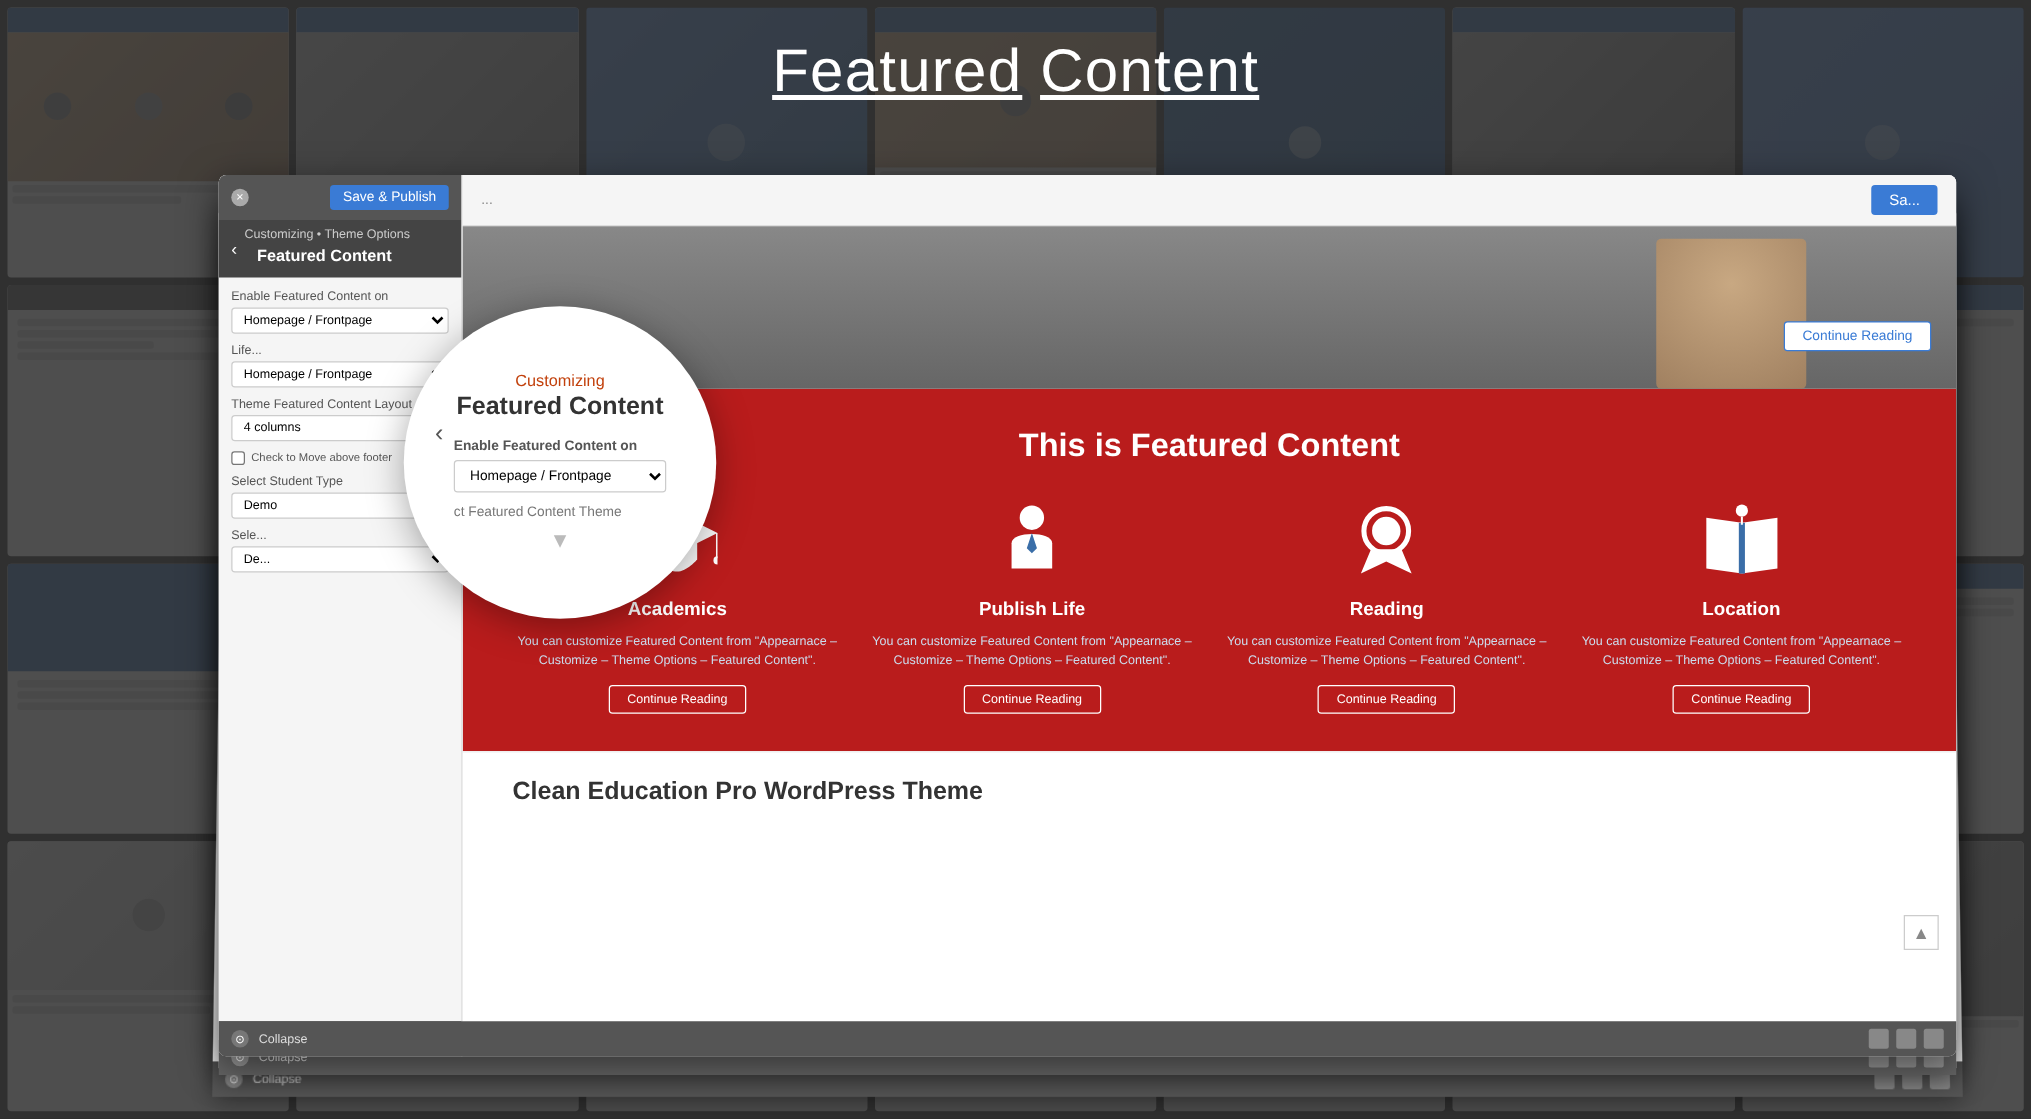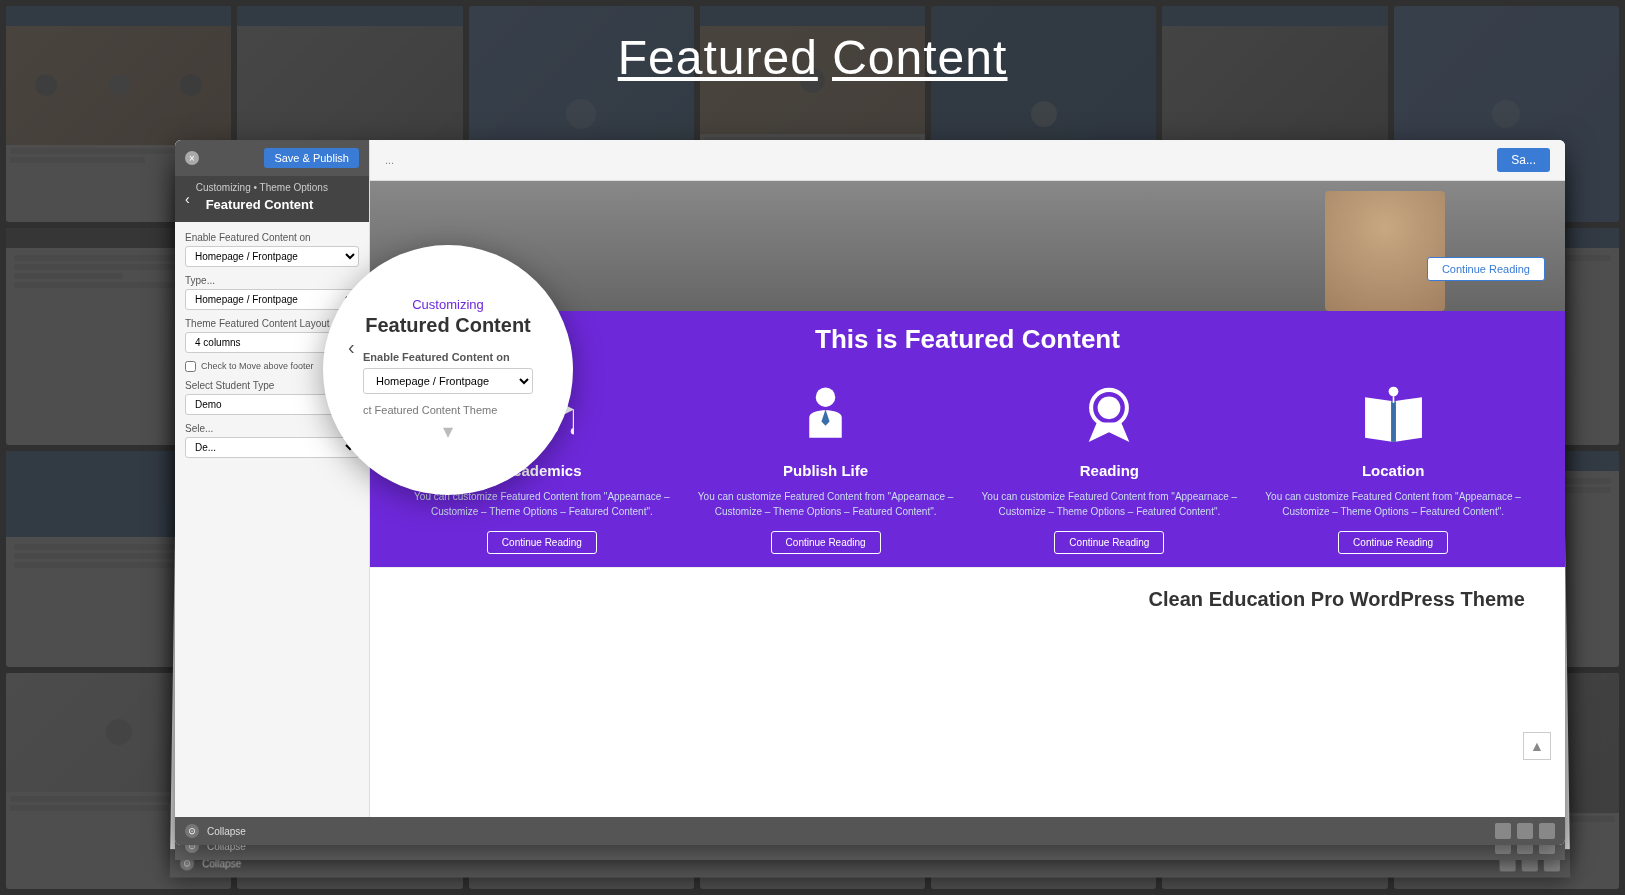--- a/index.html
+++ b/index.html
@@ -273,22 +273,22 @@
       color: #3a7bd5;
       background: #fff;
       padding: 5px 14px;
       font-size: 11px;
       border-radius: 3px;
       cursor: pointer;
     }
 
     
     .featured-section {
-      background: #6d28d9;
-      padding: 13px 40px;
+      background: #b91c1c;
+      padding: 30px 40px;
       text-align: center;
     }
 
     .featured-section-title {
       font-size: 26px;
       font-weight: bold;
       color: #fff;
       margin-bottom: 30px;
     }
 
@@ -331,21 +331,21 @@
       padding: 5px 14px;
       font-size: 10px;
       border-radius: 3px;
       cursor: pointer;
     }
 
     
     .promo-section {
       background: #fff;
       padding: 20px 40px;
-      text-align: right;
+      text-align: left;
       border-top: 1px solid #eee;
     }
 
     .promo-title {
       font-size: 20px;
       font-weight: bold;
       color: #333;
       margin-bottom: 6px;
     }
 
@@ -676,21 +676,21 @@
           <div class="sidebar-section-title">Featured Content</div>
         </div>
       </div>
 
       <div class="sidebar-content">
         <div class="sidebar-label">Enable Featured Content on</div>
         <select class="sidebar-select">
           <option>Homepage / Frontpage</option>
         </select>
 
-        <div class="sidebar-label">Type...</div>
+        <div class="sidebar-label">Life...</div>
         <select class="sidebar-select">
           <option>Homepage / Frontpage</option>
         </select>
 
         <div class="sidebar-label">Theme Featured Content Layout</div>
         <select class="sidebar-select">
           <option>4 columns</option>
         </select>
 
         <div class="sidebar-checkbox-row">
@@ -834,21 +834,21 @@
     align-items: center;
     justify-content: center;
     z-index: 20;
     overflow: hidden;
     border: 3px solid rgba(255,255,255,0.9);
   ">
 
     <div style="position:absolute;left:22px;top:88px;font-size:20px;color:#555;cursor:pointer;font-weight:300;">‹</div>
 
     <div style="text-align:center;padding:0 30px;">
-      <div style="font-size:13px;color:#6d28d9;margin-bottom:2px;">Customizing</div>
+      <div style="font-size:13px;color:#c2410c;margin-bottom:2px;">Customizing</div>
       <div style="font-size:20px;font-weight:bold;color:#333;margin-bottom:14px;">Featured Content</div>
 
       <div style="font-size:11px;font-weight:bold;color:#555;margin-bottom:5px;text-align:left;">Enable Featured Content on</div>
       <select style="width:170px;padding:5px 8px;border:1px solid #ccc;border-radius:3px;font-size:11px;background:#fff;margin-bottom:10px;">
         <option>Homepage / Frontpage</option>
       </select>
 
       <div style="font-size:11px;color:#777;margin-bottom:3px;text-align:left;">ct Featured Content Theme</div>
       <div style="font-size:20px;color:#bbb;text-align:center;">▾</div>
     </div>

